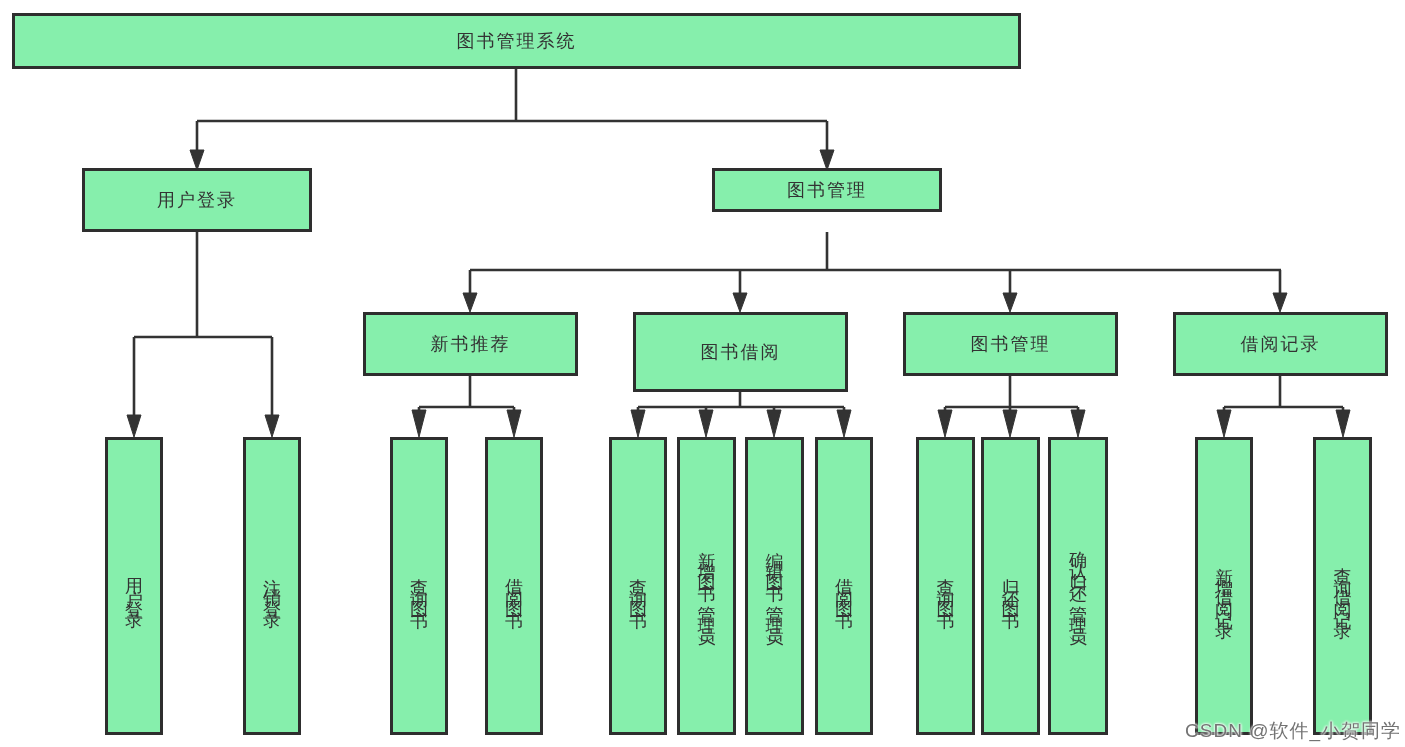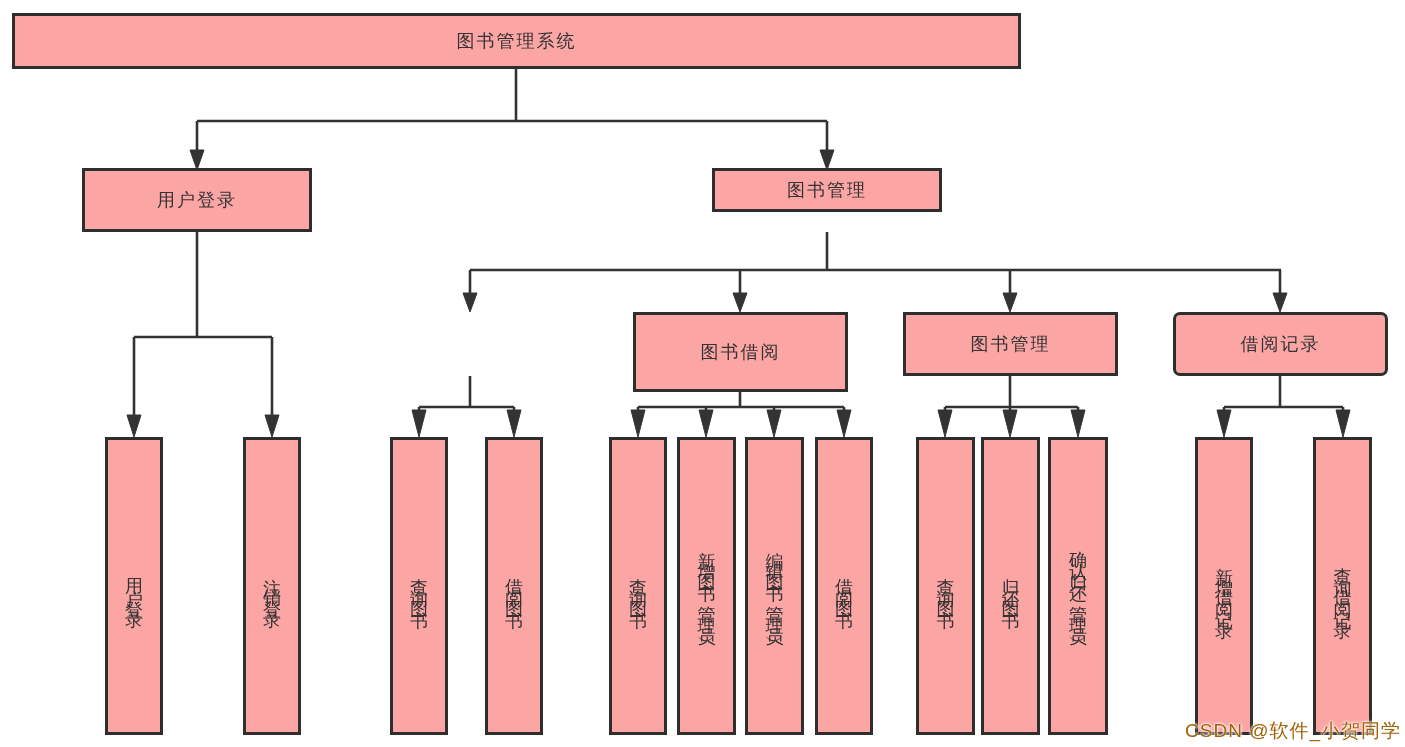--- a/index.html
+++ b/index.html
@@ -4,33 +4,33 @@
 <style>
   html,body{margin:0;padding:0;background:#ffffff;}
   .canvas{
     position:relative;width:1405px;height:747px;background:#ffffff;
     font-family:"Liberation Sans","DejaVu Sans",sans-serif;overflow:hidden;
   }
   .wires{position:absolute;left:0;top:0;width:1405px;height:747px;pointer-events:none;}
   .wires line{stroke:#333333;stroke-width:2.6;}
   .wires polygon{fill:#333333;stroke:#333333;}
   .box{
-    position:absolute;box-sizing:border-box;background:#fca5a5;
+    position:absolute;box-sizing:border-box;background:#86efac;
     border:3px solid #2e2e2e;color:#333333;
     display:flex;align-items:center;justify-content:center;
     font-size:18px;letter-spacing:2px;white-space:nowrap;
   }
   .vbox{letter-spacing:0;}
   .vbox .vlabel{
     writing-mode:vertical-rl;text-orientation:mixed;
     letter-spacing:11px;line-height:1;font-size:18px;white-space:nowrap;
   }
   .watermark{
     position:absolute;right:4px;bottom:3px;
-    font-size:19px;color:#a16207;letter-spacing:1px;
+    font-size:19px;color:#737373;letter-spacing:1px;
     text-shadow:0 0 3px #ffffff,0 0 3px #ffffff,0 0 2px #ffffff;
   }
 </style>
 </head>
 <body>
 
 <div class="canvas">
 
   <svg class="wires" viewBox="0 0 1405 747" xmlns="http://www.w3.org/2000/svg">
 
@@ -112,27 +112,30 @@
     <span>图书管理系统</span>
   </div>
 
   <div class="box" style="left:82px;top:168px;width:230px;height:64px;">
     <span>用户登录</span>
   </div>
   <div class="box" style="left:712px;top:168px;width:230px;height:44px;">
     <span>图书管理</span>
   </div>
 
+  <div class="box" style="left:363px;top:312px;width:215px;height:64px;">
+    <span>新书推荐</span>
+  </div>
   <div class="box" style="left:633px;top:312px;width:215px;height:80px;">
     <span>图书借阅</span>
   </div>
   <div class="box" style="left:903px;top:312px;width:215px;height:64px;">
     <span>图书管理</span>
   </div>
-  <div class="box" style="left:1173px;top:312px;width:215px;height:64px;border-radius:7px;">
+  <div class="box" style="left:1173px;top:312px;width:215px;height:64px;">
     <span>借阅记录</span>
   </div>
 
   <div class="box vbox" style="left:105px;top:437px;width:58px;height:298px;">
     <span class="vlabel">用户登录</span>
   </div>
   <div class="box vbox" style="left:243px;top:437px;width:58px;height:298px;">
     <span class="vlabel">注销登录</span>
   </div>
 

